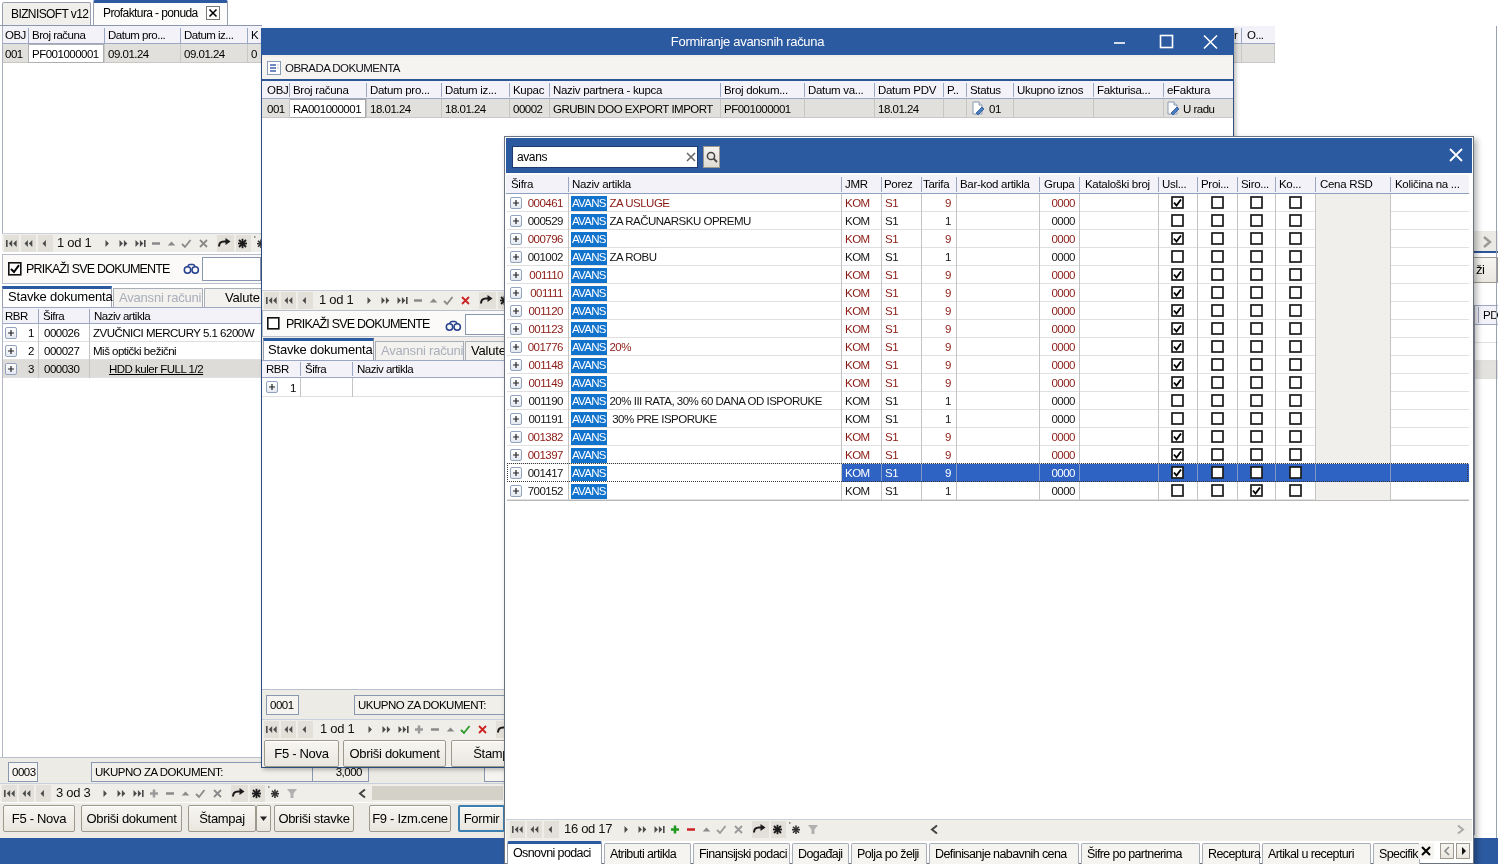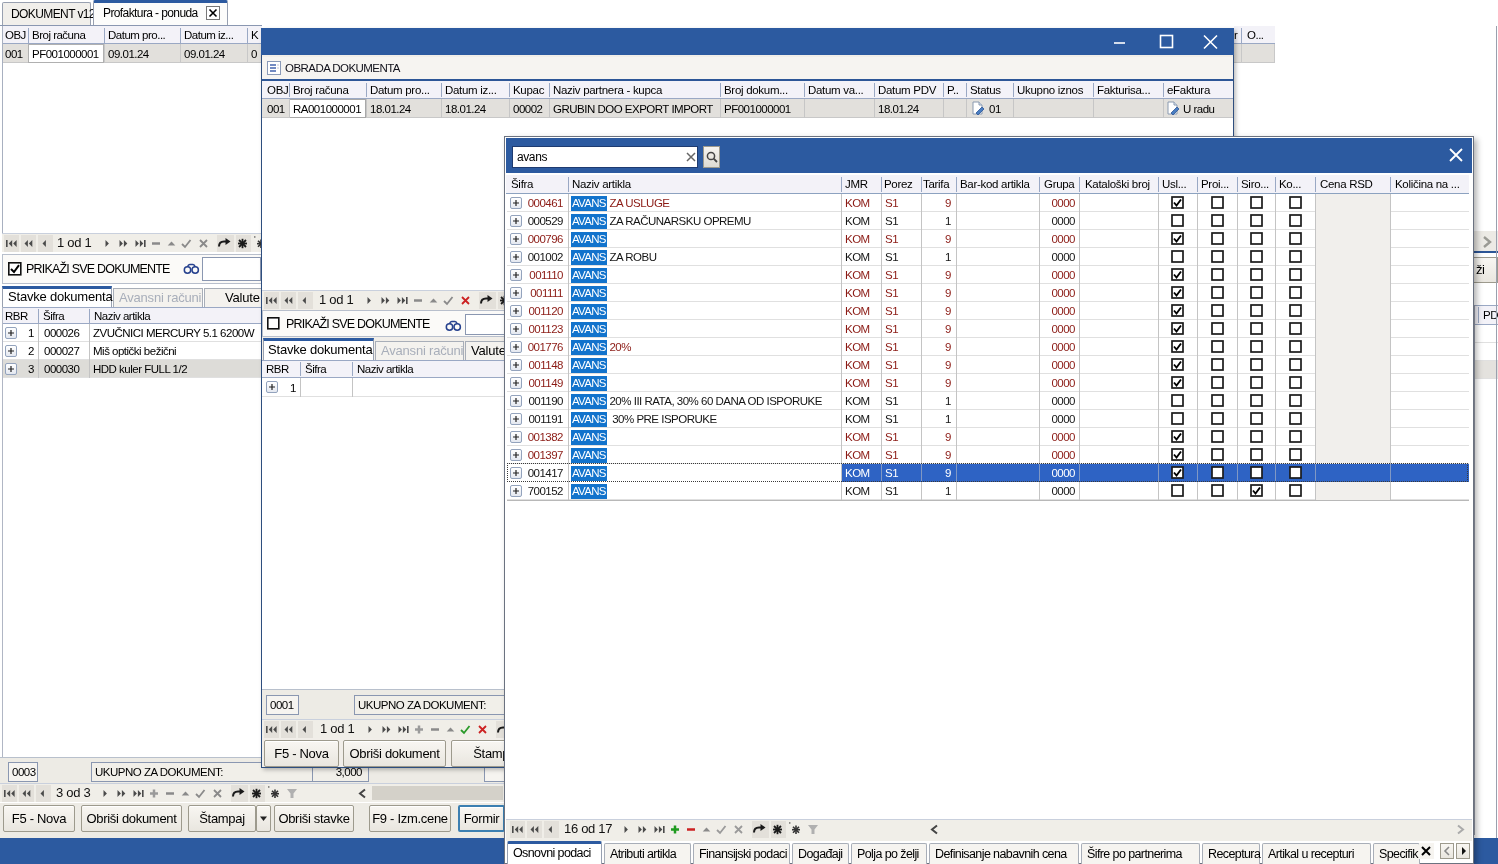--- a/index.html
+++ b/index.html
@@ -6,21 +6,21 @@
 #s div{position:absolute;}
 #s svg{display:block;}
 .t{white-space:nowrap;font-size:11.5px;letter-spacing:-0.5px;color:#000;}
 .lbl{white-space:nowrap;font-size:12.5px;letter-spacing:-0.8px;color:#000;}
 .tab{white-space:nowrap;font-size:13px;letter-spacing:-0.2px;color:#000;}
 .hdr{white-space:nowrap;font-size:11.5px;letter-spacing:-0.3px;color:#000;}
 </style></head><body>
 <div id="s">
 <div style="left:0px;top:0px;width:1498px;height:25px;background:#fff;"></div>
 <div style="left:2px;top:2px;width:89px;height:24px;background:#f1efeb;border:1px solid #98a0b0;border-bottom:none;border-radius:2px 2px 0 0;"></div>
-<div class="t" style="left:11px;top:4px;height:20px;line-height:20px;font-size:12px;letter-spacing:-0.6px;">DOKUMENT v12</div>
+<div class="t" style="left:11px;top:4px;height:20px;line-height:20px;font-size:12px;letter-spacing:-0.6px;">BIZNISOFT v12</div>
 <div style="left:93px;top:0px;width:135px;height:26px;background:#fcfcfb;border:1px solid #98a0b0;border-bottom:none;border-top:3px solid #2c5aa0;border-radius:2px 2px 0 0;"></div>
 <div class="t" style="left:103px;top:3px;height:20px;line-height:20px;font-size:12px;letter-spacing:-0.6px;">Profaktura - ponuda</div>
 <div style="left:206px;top:6px;width:14px;height:14px;border:1px solid #777;background:#fff;">
       <svg width="12" height="12">
         <path d="M2.5 2.5 L9.5 9.5 M9.5 2.5 L2.5 9.5" stroke="#000" stroke-width="1.6"></path>
       </svg>
     </div>
 <div style="left:0px;top:25px;width:262px;height:1px;background:#8a97b1;"></div>
 <div style="left:2px;top:26px;width:260px;height:18px;background:#f3f2f8;border-bottom:1px solid #9aa8c4;"></div>
 <div style="left:28px;top:28px;width:1px;height:15px;background:#9aa8c4;"></div>
@@ -147,21 +147,21 @@
 <div style="left:2px;top:360px;width:260px;height:18px;background:#dddcd8;border-bottom:1px solid #e0e0e0;"></div>
 <div style="left:38px;top:360px;width:1px;height:18px;background:#c4c4c4;"></div>
 <div style="left:89px;top:360px;width:1px;height:18px;background:#c4c4c4;"></div>
 <div style="left:5px;top:363px;width:12px;height:12px;background:linear-gradient(#fff,#e4e8f0);border:1px solid #93a3bd;border-radius:2px;">
       <svg width="10" height="10">
         <path d="M2 5 L8 5 M5 2 L5 8" stroke="#222" stroke-width="1.2"></path>
       </svg>
     </div>
 <div class="t" style="left:22px;top:360px;height:18px;line-height:18px;width:12px;text-align:right;">3</div>
 <div class="t" style="left:44px;top:360px;height:18px;line-height:18px;">000030</div>
-<div class="t" style="left:93px;top:360px;height:24px;line-height:18px;">HDD kuler FULL 1/2</div>
+<div class="t" style="left:109px;top:360px;height:24px;line-height:18px;text-decoration:underline;">HDD kuler FULL 1/2</div>
 <div style="left:2px;top:378px;width:260px;height:379px;background:#fff;"></div>
 <div style="left:2px;top:307px;width:1px;height:450px;background:#b0b6c4;"></div>
 <div style="left:0px;top:757px;width:505px;height:27px;background:#edebe5;border-top:1px solid #b8c0cc;"></div>
 <div style="left:8px;top:762px;width:30px;height:20px;background:#f6f4f0;border:1px solid #8a97b1;"></div>
 <div class="t" style="left:12px;top:763px;height:18px;line-height:18px;">0003</div>
 <div style="left:91px;top:762px;width:222px;height:20px;background:#f1efe9;border:1px solid #8a97b1;"></div>
 <div class="t" style="left:95px;top:763px;height:18px;line-height:18px;">UKUPNO ZA DOKUMENT:</div>
 <div style="left:312px;top:762px;width:57px;height:20px;background:#f1efe9;border:1px solid #8a97b1;"></div>
 <div class="t" style="left:312px;top:763px;height:18px;line-height:18px;width:50px;text-align:right;">3,000</div>
 <div style="left:484px;top:762px;width:21px;height:20px;background:#f6f4f0;border:1px solid #8a97b1;"></div>
@@ -242,20 +242,21 @@
 <div style="left:1474px;top:305px;width:24px;height:20px;background:#f3f2f8;border-top:1px solid #9aa8c4;border-bottom:1px solid #9aa8c4;"></div>
 <div style="left:1478px;top:307px;width:1px;height:16px;background:#9aa8c4;"></div>
 <div class="t" style="left:1483px;top:306px;height:18px;line-height:18px;">PD</div>
 <div style="left:1474px;top:325px;width:24px;height:18px;background:#fff;border-bottom:1px solid #e0e0e0;"></div>
 <div style="left:1474px;top:343px;width:24px;height:18px;background:#fff;border-bottom:1px solid #e0e0e0;"></div>
 <div style="left:1474px;top:361px;width:24px;height:18px;background:#e4e2de;border-bottom:1px solid #e0e0e0;"></div>
 <div style="left:1474px;top:305px;width:1px;height:530px;background:#9aa0ae;"></div>
 <div style="left:1496px;top:26px;width:1px;height:812px;background:#9aa0ae;"></div>
 <div style="left:261px;top:28px;width:973px;height:740px;background:#f1eeE9;border:1px solid #2e4e7e;box-shadow:2px 2px 4px rgba(0,0,0,0.25);"></div>
 <div style="left:261px;top:28px;width:973px;height:27px;background:#2c5aa0;"></div>
+<div class="t" style="left:261px;top:32px;height:20px;line-height:20px;width:973px;text-align:center;color:#fff;font-size:13px;letter-spacing:-0.3px;">Formiranje avansnih računa</div>
 <div style="left:1108px;top:34px;width:120px;height:16px;">
       <svg width="120" height="16">
         <path d="M6 9 L17 9" stroke="#fff" stroke-width="1.6"></path>
         <rect x="52.5" y="1.5" width="12" height="12" fill="none" stroke="#fff" stroke-width="1.6"></rect>
         <path d="M96 1.5 L109 14.5 M109 1.5 L96 14.5" stroke="#fff" stroke-width="1.6"></path>
       </svg>
     </div>
 <div style="left:262px;top:57px;width:971px;height:22px;background:#f6f4f1;"></div>
 <div style="left:267px;top:61px;width:14px;height:14px;background:#fff;border:1px solid #8a9ab8;">
       <svg width="12" height="12">

